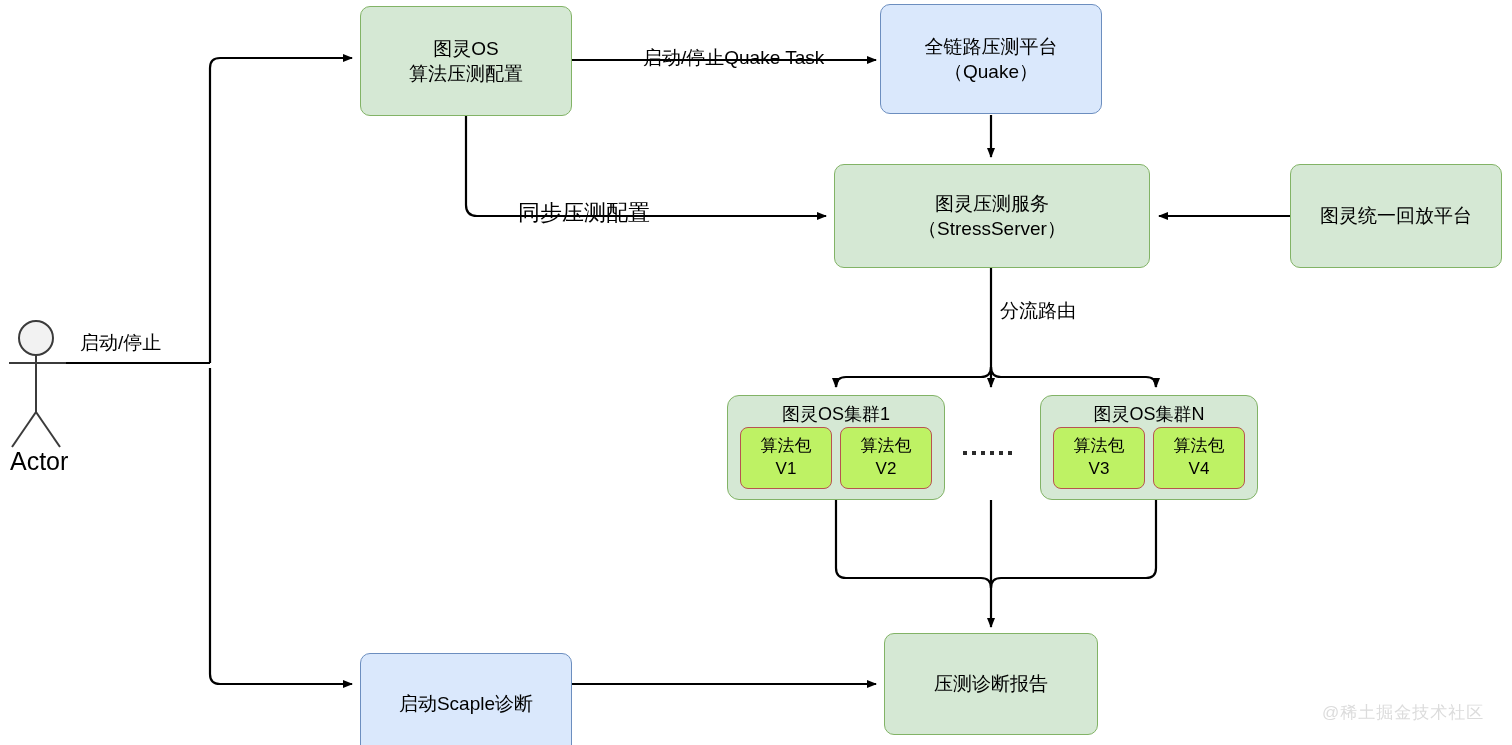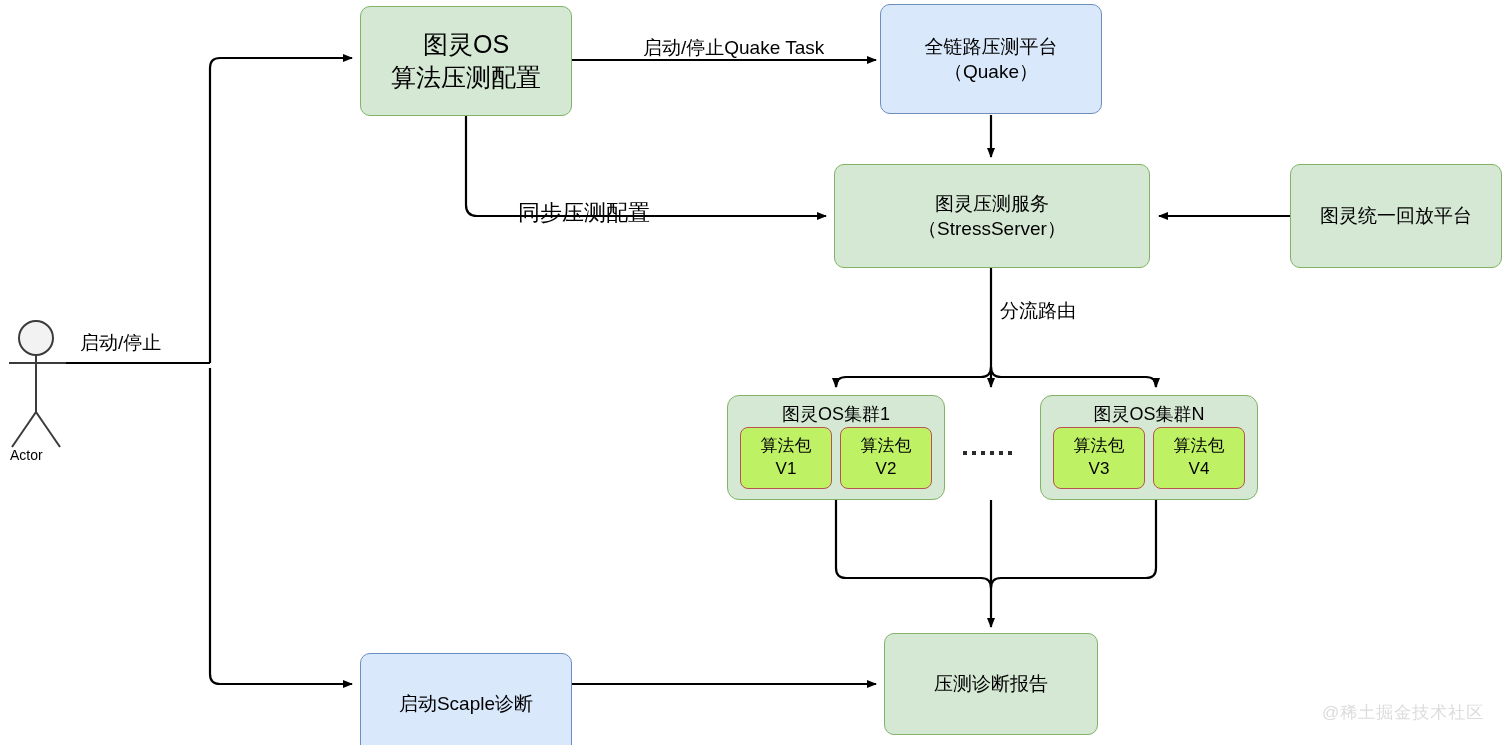--- a/index.html
+++ b/index.html
@@ -144,23 +144,23 @@
 
     <path d="M 836 500 L 836 568 Q 836 578 846 578 L 981 578 Q 991 578 991 588" stroke="#000000" stroke-width="2.2" fill="none"></path>
 
     <path d="M 1156 500 L 1156 568 Q 1156 578 1146 578 L 1001 578 Q 991 578 991 588" stroke="#000000" stroke-width="2.2" fill="none"></path>
 
     <path d="M 991 500 L 991 627" stroke="#000000" stroke-width="2.2" fill="none" marker-end="url(#arrow)"></path>
 
     <path d="M 572 684 L 876 684" stroke="#000000" stroke-width="2.2" fill="none" marker-end="url(#arrow)"></path>
   </svg>
 
-  <div id="actor-label" style="left:10px; top:447px; font-size:14px;">Actor</div>
-
-  <div class="node green" style="left:360px; top:6px; width:212px; height:110px; font-size:25px;">图灵OS
+  <div id="actor-label" style="left:10px; top:447px; font-size:25px;">Actor</div>
+
+  <div class="node green" style="left:360px; top:6px; width:212px; height:110px; font-size:19px;">图灵OS
 算法压测配置</div>
 
   <div class="node blue" style="left:880px; top:4px; width:222px; height:110px; font-size:19px;">全链路压测平台
 （Quake）</div>
 
   <div class="node green" style="left:1290px; top:164px; width:212px; height:104px; font-size:19px;">图灵统一回放平台</div>
 
   <div class="node green" style="left:834px; top:164px; width:316px; height:104px; font-size:19px;">图灵压测服务
 （StressServer）</div>
 
@@ -188,21 +188,21 @@
   <div class="cluster" style="left:1040px; top:395px; width:218px; height:105px;">
     <div class="cluster-title" style="font-size:18px;">图灵OS集群N</div>
     <div class="node pink" style="left:12px; top:31px; width:92px; height:62px; font-size:17px;">算法包
 V3</div>
     <div class="node pink" style="left:112px; top:31px; width:92px; height:62px; font-size:17px;">算法包
 V4</div>
   </div>
 
   <div class="edge-label" style="left:80px; top:332px; font-size:19px;">启动/停止</div>
 
-  <div class="edge-label" style="left:643px; top:37px; font-size:19px;">启动/停止Quake Task</div>
+  <div class="edge-label" style="left:643px; top:47px; font-size:19px;">启动/停止Quake Task</div>
 
   <div class="edge-label" style="left:518px; top:200px; font-size:22px;">同步压测配置</div>
 
   <div class="edge-label" style="left:1000px; top:300px; font-size:19px;">分流路由</div>
 
   <div id="watermark" style="left:1322px; top:701px; font-size:17px;">@稀土掘金技术社区</div>
 
 </div>
 
 </body></html>

